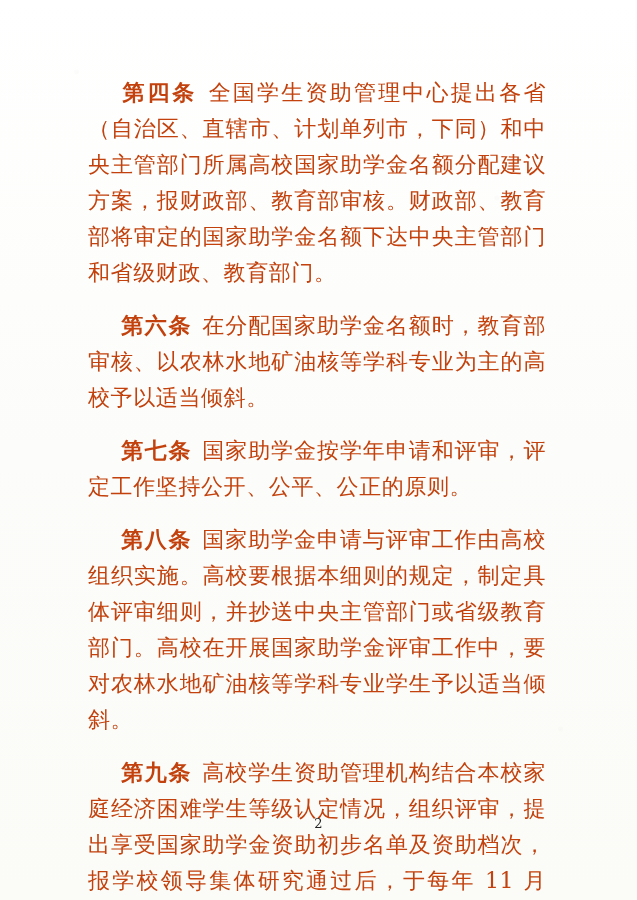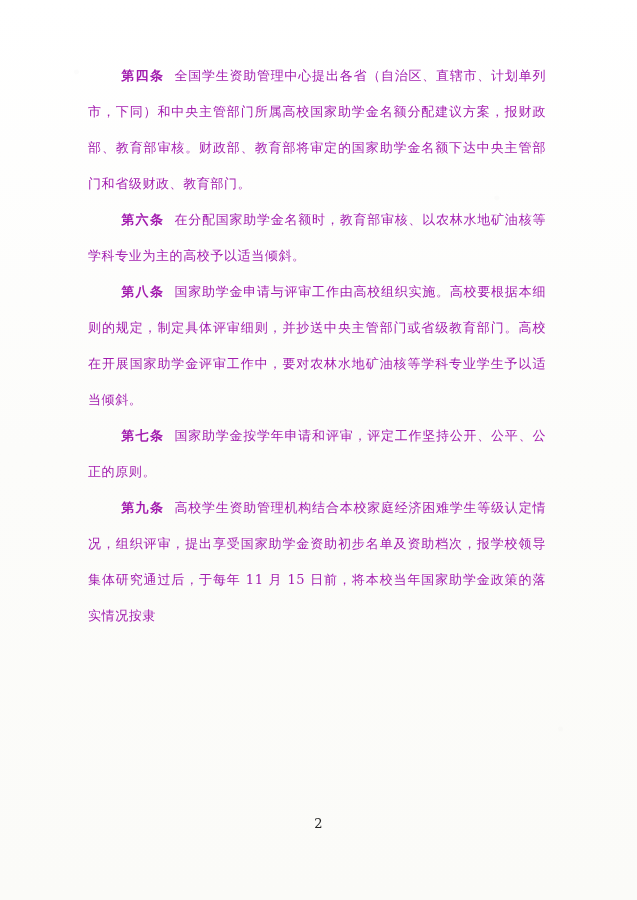--- a/index.html
+++ b/index.html
@@ -35,27 +35,27 @@
       linear-gradient(180deg, #ffffff 0%, #fcfcfa 50%, #fbfbf8 100%);
     pointer-events: none;
   }
   #content {
     position: absolute;
     left: 88px;
     top: 58px;
     width: 458px;
   }
   .para {
-    font-size: 13px;
+    font-size: 22px;
     line-height: 36px;
     letter-spacing: 0.6px;
     text-align: justify;
     text-justify: inter-ideograph;
-    margin: 0 0 0 0;
-    color: #a21caf;
+    margin: 16px 0 0 0;
+    color: #c2410c;
   }
   .para .lead {
     font-weight: bold;
     letter-spacing: 1.2px;
   }
   .para .gap {
     display: inline-block;
     width: 10px;
   }
   .indent {
@@ -84,25 +84,25 @@
     <p class="para">
       <span class="indent"></span><span class="lead">第四条</span><span class="gap"></span><span>全国学生资助管理中心提出各省（自治区、直辖市、计划单列市，下同）和中央主管部门所属高校国家助学金名额分配建议方案，报财政部、教育部审核。财政部、教育部将审定的国家助学金名额下达中央主管部门和省级财政、教育部门。</span>
     </p>
 
 
     <p class="para">
       <span class="indent"></span><span class="lead">第六条</span><span class="gap"></span><span>在分配国家助学金名额时，教育部审核、以农林水地矿油核等学科专业为主的高校予以适当倾斜。</span>
     </p>
 
     <p class="para">
-      <span class="indent"></span><span class="lead">第八条</span><span class="gap"></span><span>国家助学金申请与评审工作由高校组织实施。高校要根据本细则的规定，制定具体评审细则，并抄送中央主管部门或省级教育部门。高校在开展国家助学金评审工作中，要对农林水地矿油核等学科专业学生予以适当倾斜。</span>
+      <span class="indent"></span><span class="lead">第七条</span><span class="gap"></span><span>国家助学金按学年申请和评审，评定工作坚持公开、公平、公正的原则。</span>
     </p>
 
     <p class="para">
-      <span class="indent"></span><span class="lead">第七条</span><span class="gap"></span><span>国家助学金按学年申请和评审，评定工作坚持公开、公平、公正的原则。</span>
+      <span class="indent"></span><span class="lead">第八条</span><span class="gap"></span><span>国家助学金申请与评审工作由高校组织实施。高校要根据本细则的规定，制定具体评审细则，并抄送中央主管部门或省级教育部门。高校在开展国家助学金评审工作中，要对农林水地矿油核等学科专业学生予以适当倾斜。</span>
     </p>
 
     <p class="para">
       <span class="indent"></span><span class="lead">第九条</span><span class="gap"></span><span>高校学生资助管理机构结合本校家庭经济困难学生等级认定情况，组织评审，提出享受国家助学金资助初步名单及资助档次，报学校领导集体研究通过后，于每年 11 月 15 日前，将本校当年国家助学金政策的落实情况按隶</span>
     </p>
 
   </div>
 
   <div id="page-number">2</div>
 </div>

